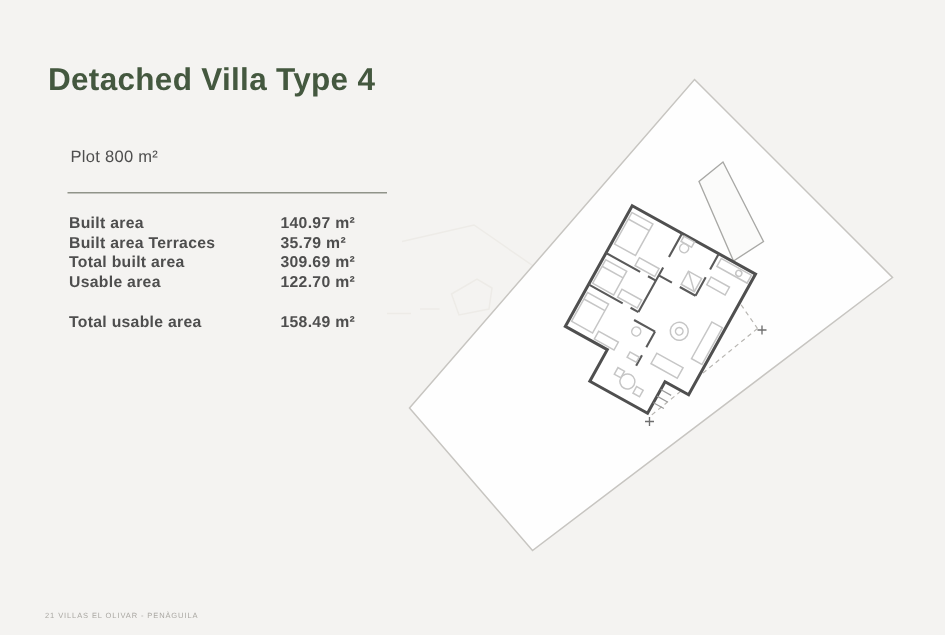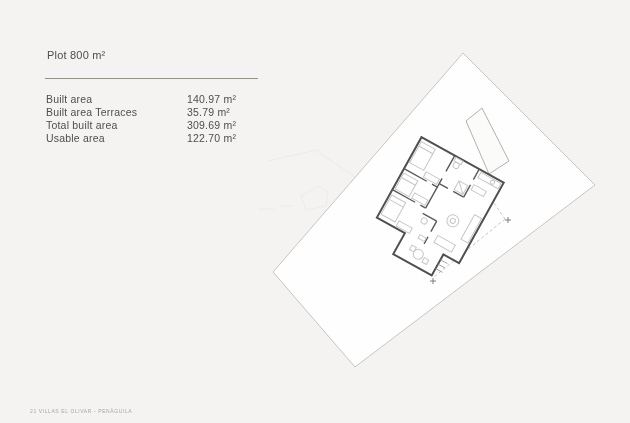--- a/index.html
+++ b/index.html
@@ -28,21 +28,21 @@
   }
   .spec-line{
     font-size:11px;color:var(--text);
     margin:0 0 0 15px;line-height:27px;letter-spacing:.2px;
   }
   .divider{
     border:none;border-top:1px solid var(--divider);
     margin:9px 0 14px 13px;width:213px;height:0;
   }
   .areas{margin-left:14px;width:218px;}
-  .area-row{display:flex;font-size:10.5px;color:var(--text);line-height:13px;letter-spacing:.2px;}
+  .area-row{display:flex;font-size:10.5px;color:var(--text);line-height:13px;letter-spacing:.2px;font-weight:bold;}
   .area-row .lbl{width:141px;flex:0 0 141px;}
   .area-row .val{flex:1;}
   .total-row{margin-top:14px;}
   .footer{
     position:absolute;left:30px;bottom:9px;z-index:2;
     font-size:5px;letter-spacing:.6px;color:var(--muted);
   }
 </style>
 </head>
 <body>
@@ -116,20 +116,21 @@
         <circle cx="12" cy="52" r="5"></circle>
         <rect x="2" y="47" width="5" height="5"></rect>
         <rect x="19" y="52" width="5" height="5"></rect>
       </g>
 
       <path d="M 34,46 h8 M 34,51 h8 M 34,56 h8" stroke="#9a9a9a" stroke-width="0.8" fill="none"></path>
     </g>
   </svg>
 
   <div class="content">
+    <h1 class="title">Detached Villa Type 4</h1>
 
     <p class="spec-line">Plot 800 m²</p>
 
     <hr class="divider">
 
     <div class="areas">
       <div class="area-row">
         <span class="lbl">Built area</span>
         <span class="val">140.97 m²</span>
       </div>
@@ -139,17 +140,21 @@
       </div>
       <div class="area-row">
         <span class="lbl">Total built area</span>
         <span class="val">309.69 m²</span>
       </div>
       <div class="area-row">
         <span class="lbl">Usable area</span>
         <span class="val">122.70 m²</span>
       </div>
 
+      <div class="area-row total-row">
+        <span class="lbl">Total usable area</span>
+        <span class="val">158.49 m²</span>
+      </div>
     </div>
   </div>
 
   <div class="footer">21 VILLAS EL OLIVAR - PENÀGUILA</div>
 </div>
 
 </body></html>

